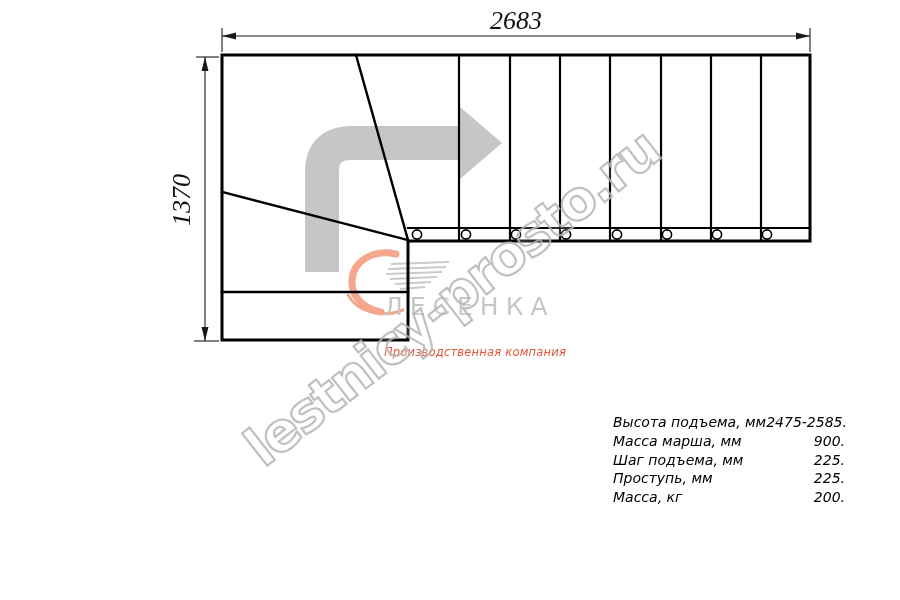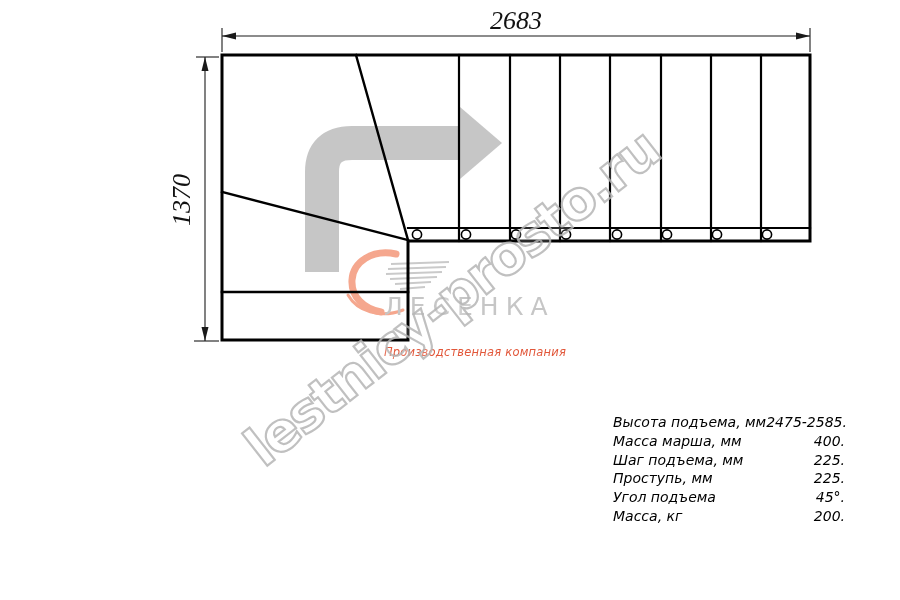--- a/index.html
+++ b/index.html
@@ -107,33 +107,29 @@
 
   <div class="watermark">lestnicy-prosto.ru</div>
 
   <div class="specs">
     <div class="spec-row">
       <span class="spec-label">Высота подъема, мм</span>
       <span class="spec-value">2475-2585.</span>
     </div>
     <div class="spec-row">
       <span class="spec-label">Масса марша, мм</span>
-      <span class="spec-value">400.</span>
+      <span class="spec-value">900.</span>
     </div>
     <div class="spec-row">
       <span class="spec-label">Шаг подъема, мм</span>
       <span class="spec-value">225.</span>
     </div>
     <div class="spec-row">
       <span class="spec-label">Проступь, мм</span>
       <span class="spec-value">225.</span>
     </div>
     <div class="spec-row">
-      <span class="spec-label">Угол подъема</span>
-      <span class="spec-value">45°.</span>
-    </div>
-    <div class="spec-row">
       <span class="spec-label">Масса, кг</span>
       <span class="spec-value">200.</span>
     </div>
   </div>
 
 </div>
 
 </body></html>

